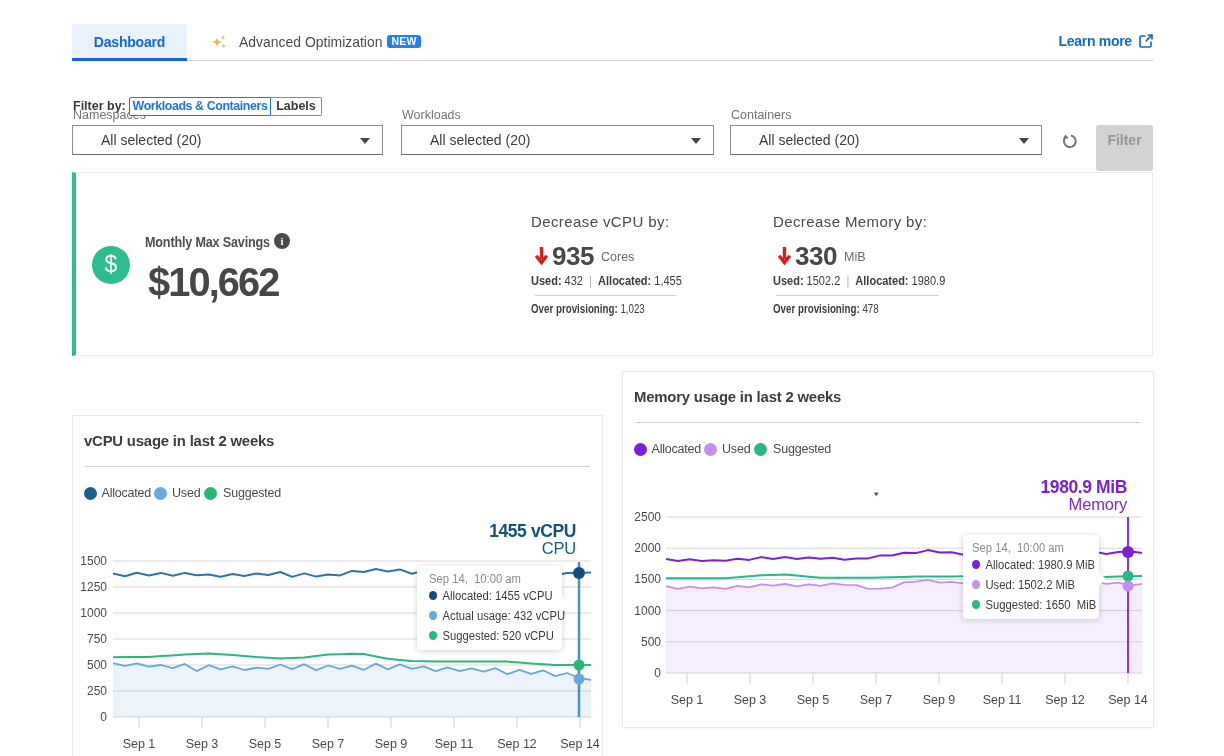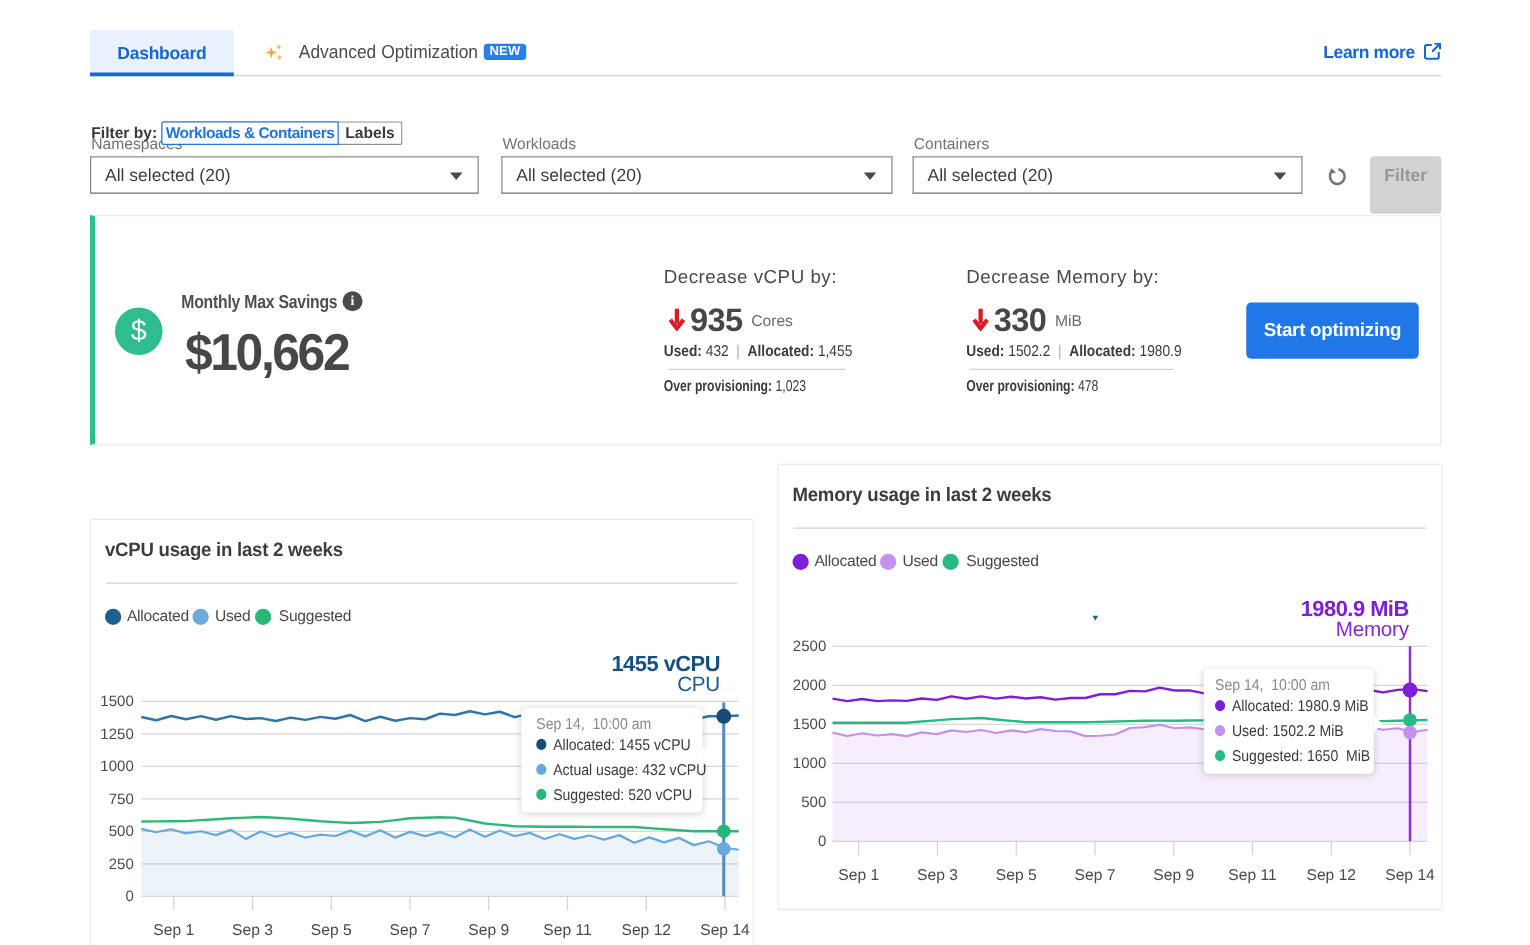--- a/index.html
+++ b/index.html
@@ -12,21 +12,21 @@
 .tab2-label { position:absolute; left:167px; top:0; height:37px; line-height:35px; white-space:nowrap; font-size:15px; color:#4c4c4c; transform:scaleX(0.93); transform-origin:left center; }
 .newbadge { position:absolute; left:315px; top:11px; background:#2680eb; color:#ffffff; font-size:10.5px; font-weight:bold; letter-spacing:0.2px; padding:0 4.5px; border-radius:3px; line-height:13px; height:13px; }
 .learnmore { position:absolute; right:0px; top:0; height:37px; line-height:34px; font-size:14px; font-weight:bold; color:#1767d2; letter-spacing:-0.3px; }
 
 .filterrow { position:absolute; left:72px; top:77px; width:1081px; height:20px;margin-top:20px; }
 .filterlabel { position:absolute; left:1px; top:2px; font-size:12.5px; font-weight:bold; color:#3a3a3a; }
 .btn-toggle1 { position:absolute; left:57px; top:0; width:142px; height:19px; border:1.5px solid #2174db; border-radius:2px 0 0 2px; background:#ffffff; color:#2174db; font-weight:bold; font-size:12.4px; letter-spacing:-0.4px; white-space:nowrap; text-align:center; line-height:16px; z-index:2; }
 .btn-toggle2 { position:absolute; left:199px; top:0; width:51px; height:19px; border:1px solid #8a8a8a; border-left:none; border-radius:0 2px 2px 0; background:#ffffff; color:#3a3a3a; font-weight:bold; font-size:12.5px; text-align:center; line-height:17px; }
 
 .sel-label { position:absolute; font-size:12.5px; color:#737373; top:108px; }
-.sel { position:absolute; top:125px; height:30px; border:1px solid #8a8d90; border-bottom-color:#6a6e73; background:#fff; font-size:14px; color:#3c3c3c; line-height:28px; padding-left:11px; }
+.sel { position:absolute; top:125px; height:30px; border:1px solid #8a8d90; border-bottom-color:#6a6e73; background:#fff; font-size:14px; color:#3c3c3c; line-height:28px; padding-left:28px; }
 .caret { position:absolute; right:12px; top:12px; width:0; height:0; border-left:5.5px solid transparent; border-right:5.5px solid transparent; border-top:6px solid #4a4a4a; }
 .filterbtn { position:absolute; left:1024px; top:125px; width:57px; height:46px; background:#d2d2d2; border-radius:3px; color:#979797; font-weight:bold; font-size:14px; text-align:center; line-height:30px; }
 
 .banner { position:absolute; left:72px; top:172px; width:1081px; height:184px; background:#ffffff; border:1px solid #ededed; border-left:4px solid #2dbd8e; box-shadow:0 1px 2px rgba(0,0,0,0.04); }
 .dollarcircle { position:absolute; left:16px; top:73px; width:38px; height:38px; border-radius:50%; background:#2dbd8e; color:#ffffff; font-size:23px; font-weight:400; text-align:center; line-height:37px; }
 .mms { position:absolute; left:69px; top:60px; font-size:15px; font-weight:bold; color:#4f4f4f; letter-spacing:-0.2px; transform:scaleX(0.84); transform-origin:left top; }
 .infoicon { position:absolute; left:198px; top:60px; width:16px; height:16px; border-radius:50%; background:#4a4a4a; color:#fff; font-size:11px; font-weight:bold; text-align:center; line-height:16px; font-family:"Liberation Serif",serif; }
 .bigmoney { position:absolute; left:72px; top:85px; font-size:41.5px; font-weight:bold; color:#474747; letter-spacing:-2px; transform:scaleX(0.96); transform-origin:left top; }
 .dcol-title { font-size:15px; color:#4a4a4a; letter-spacing:0.4px; }
 .bignum { font-size:26px; font-weight:bold; color:#474747; letter-spacing:-0.5px; }
@@ -110,21 +110,20 @@
   <svg class="abs" style="left:701px; top:72px;" width="15" height="20" viewBox="0 0 15 20">
     <path d="M7.5 2 V14" stroke="#d71d25" stroke-width="3.4"></path>
     <path d="M2.2 10.8 L7.5 17.6 L12.8 10.8" fill="none" stroke="#d71d25" stroke-width="3.4" stroke-linejoin="miter"></path>
   </svg>
   <div class="abs bignum" style="left:719px; top:68px;">330</div>
   <div class="abs unit" style="left:768px; top:77px;">MiB</div>
   <div class="abs ua-row" style="left:697px; top:101px;"><b>Used:</b> 1502.2 &nbsp;<span class="sep">|</span>&nbsp; <b>Allocated:</b> 1980.9</div>
   <div class="hr" style="left:700px; top:122px; width:163px;"></div>
   <div class="abs op-row" style="left:697px; top:129px;"><b>Over provisioning:</b> 478</div>
 
-  <div class="startbtn">Start optimizing</div>
 </div>
 
 <div class="card" style="left:72px;margin-top:44px;">
   <div class="card-title">vCPU usage in last 2 weeks</div>
   <div class="card-rule"></div>
   <div class="legend">
     <span class="ldot" style="left:11px; background:#1f5f8f;"></span>
       <span class="lab" style="left:28.5px;">Allocated</span>
     <span class="ldot" style="left:80.5px; background:#6ca9dd;"></span>
       <span class="lab" style="left:99px;">Used</span>

